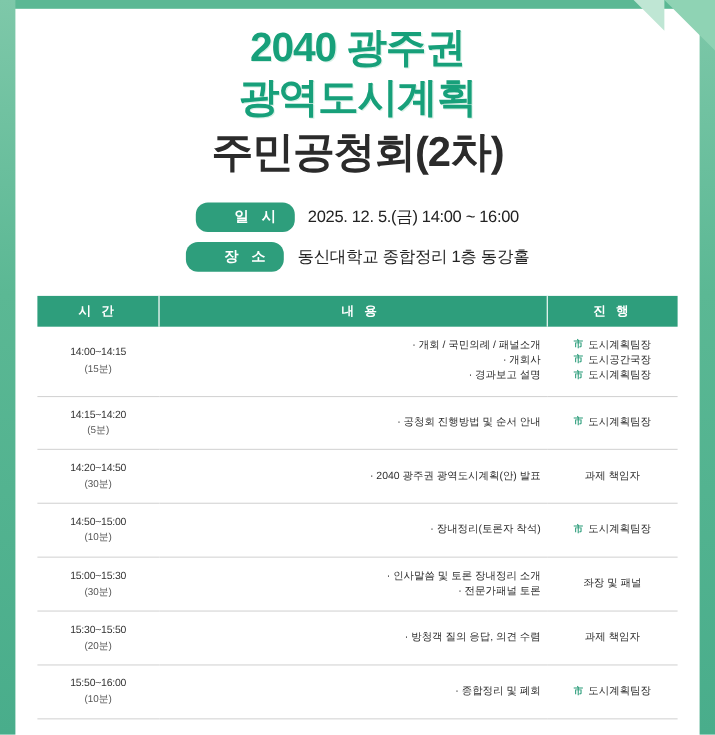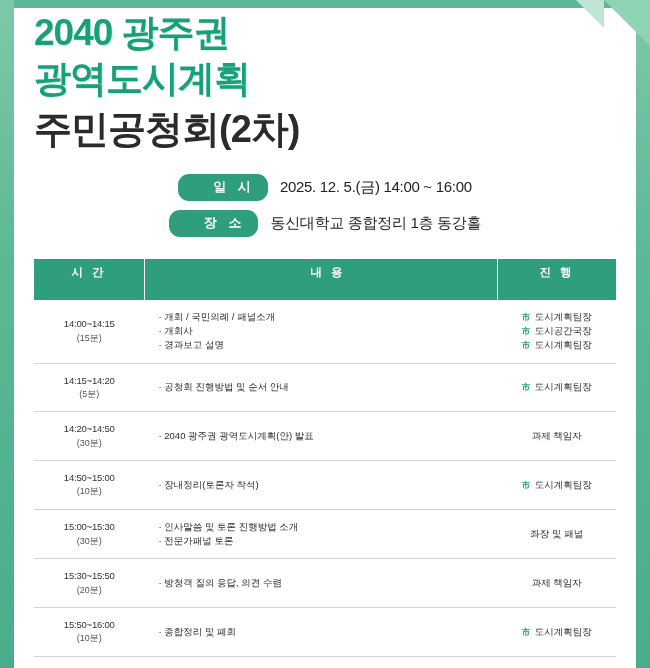--- a/index.html
+++ b/index.html
@@ -57,22 +57,22 @@
   }
 
   .inner {
     position: relative;
     padding: 0 34px;
     z-index: 3;
   }
 
   
   .title-block {
-    text-align: left;
-    padding-top: 10px;
+    text-align: center;
+    padding-top: 20px;
   }
   .title-line1, .title-line2 {
     font-size: 37px;
     font-weight: bold;
     color: #17a07a;
     letter-spacing: -1px;
     line-height: 1.25;
     text-shadow: 1px 1px 0 #d8f0e6;
   }
   .title-line3 {
@@ -122,34 +122,34 @@
     border-collapse: collapse;
     width: 100%;
     table-layout: fixed;
   }
   .schedule th {
     background: #2e9e7c;
     color: #ffffff;
     font-size: 11.5px;
     font-weight: bold;
     letter-spacing: 3px;
-    padding: 6px 0 20px 0;
+    padding: 6px 0 7px 0;
     border-right: 1px solid #ffffff;
   }
   .schedule th:last-child { border-right: none; }
   .schedule td {
     border-bottom: 1px solid #d4d4d4;
     padding: 10px 6px;
     vertical-align: middle;
     font-size: 9.5px;
     color: #2b2b2b;
     line-height: 1.5;
   }
   .col-time { width: 110px; text-align: center; }
-  .col-body { width: auto; text-align: left; padding-left: 14px !important; }
+  .col-body { width: auto; text-align: right; padding-left: 14px !important; }
   .col-who  { width: 118px; text-align: center; }
 
   .time-main { font-size: 9.5px; color: #333; letter-spacing: -0.2px; }
   .time-sub  { font-size: 9px; color: #555; }
 
   .body-line { white-space: nowrap; }
   .who-line { white-space: nowrap; font-size: 9.5px; }
   .who-line .mark {
     display: inline-block;
     font-size: 8.5px;
@@ -267,21 +267,21 @@
             <div class="who-line"><span class="mark">市</span> 도시계획팀장</div>
           </td>
         </tr>
 
         <tr>
           <td class="col-time">
             <div class="time-main">15:00~15:30</div>
             <div class="time-sub">(30분)</div>
           </td>
           <td class="col-body">
-            <div class="body-line">· 인사말씀 및 토론 진행방법 소개</div>
+            <div class="body-line">· 인사말씀 및 토론 장내정리 소개</div>
             <div class="body-line">· 전문가패널 토론</div>
           </td>
           <td class="col-who">
             <div class="who-line">좌장 및 패널</div>
           </td>
         </tr>
 
         <tr>
           <td class="col-time">
             <div class="time-main">15:30~15:50</div>

